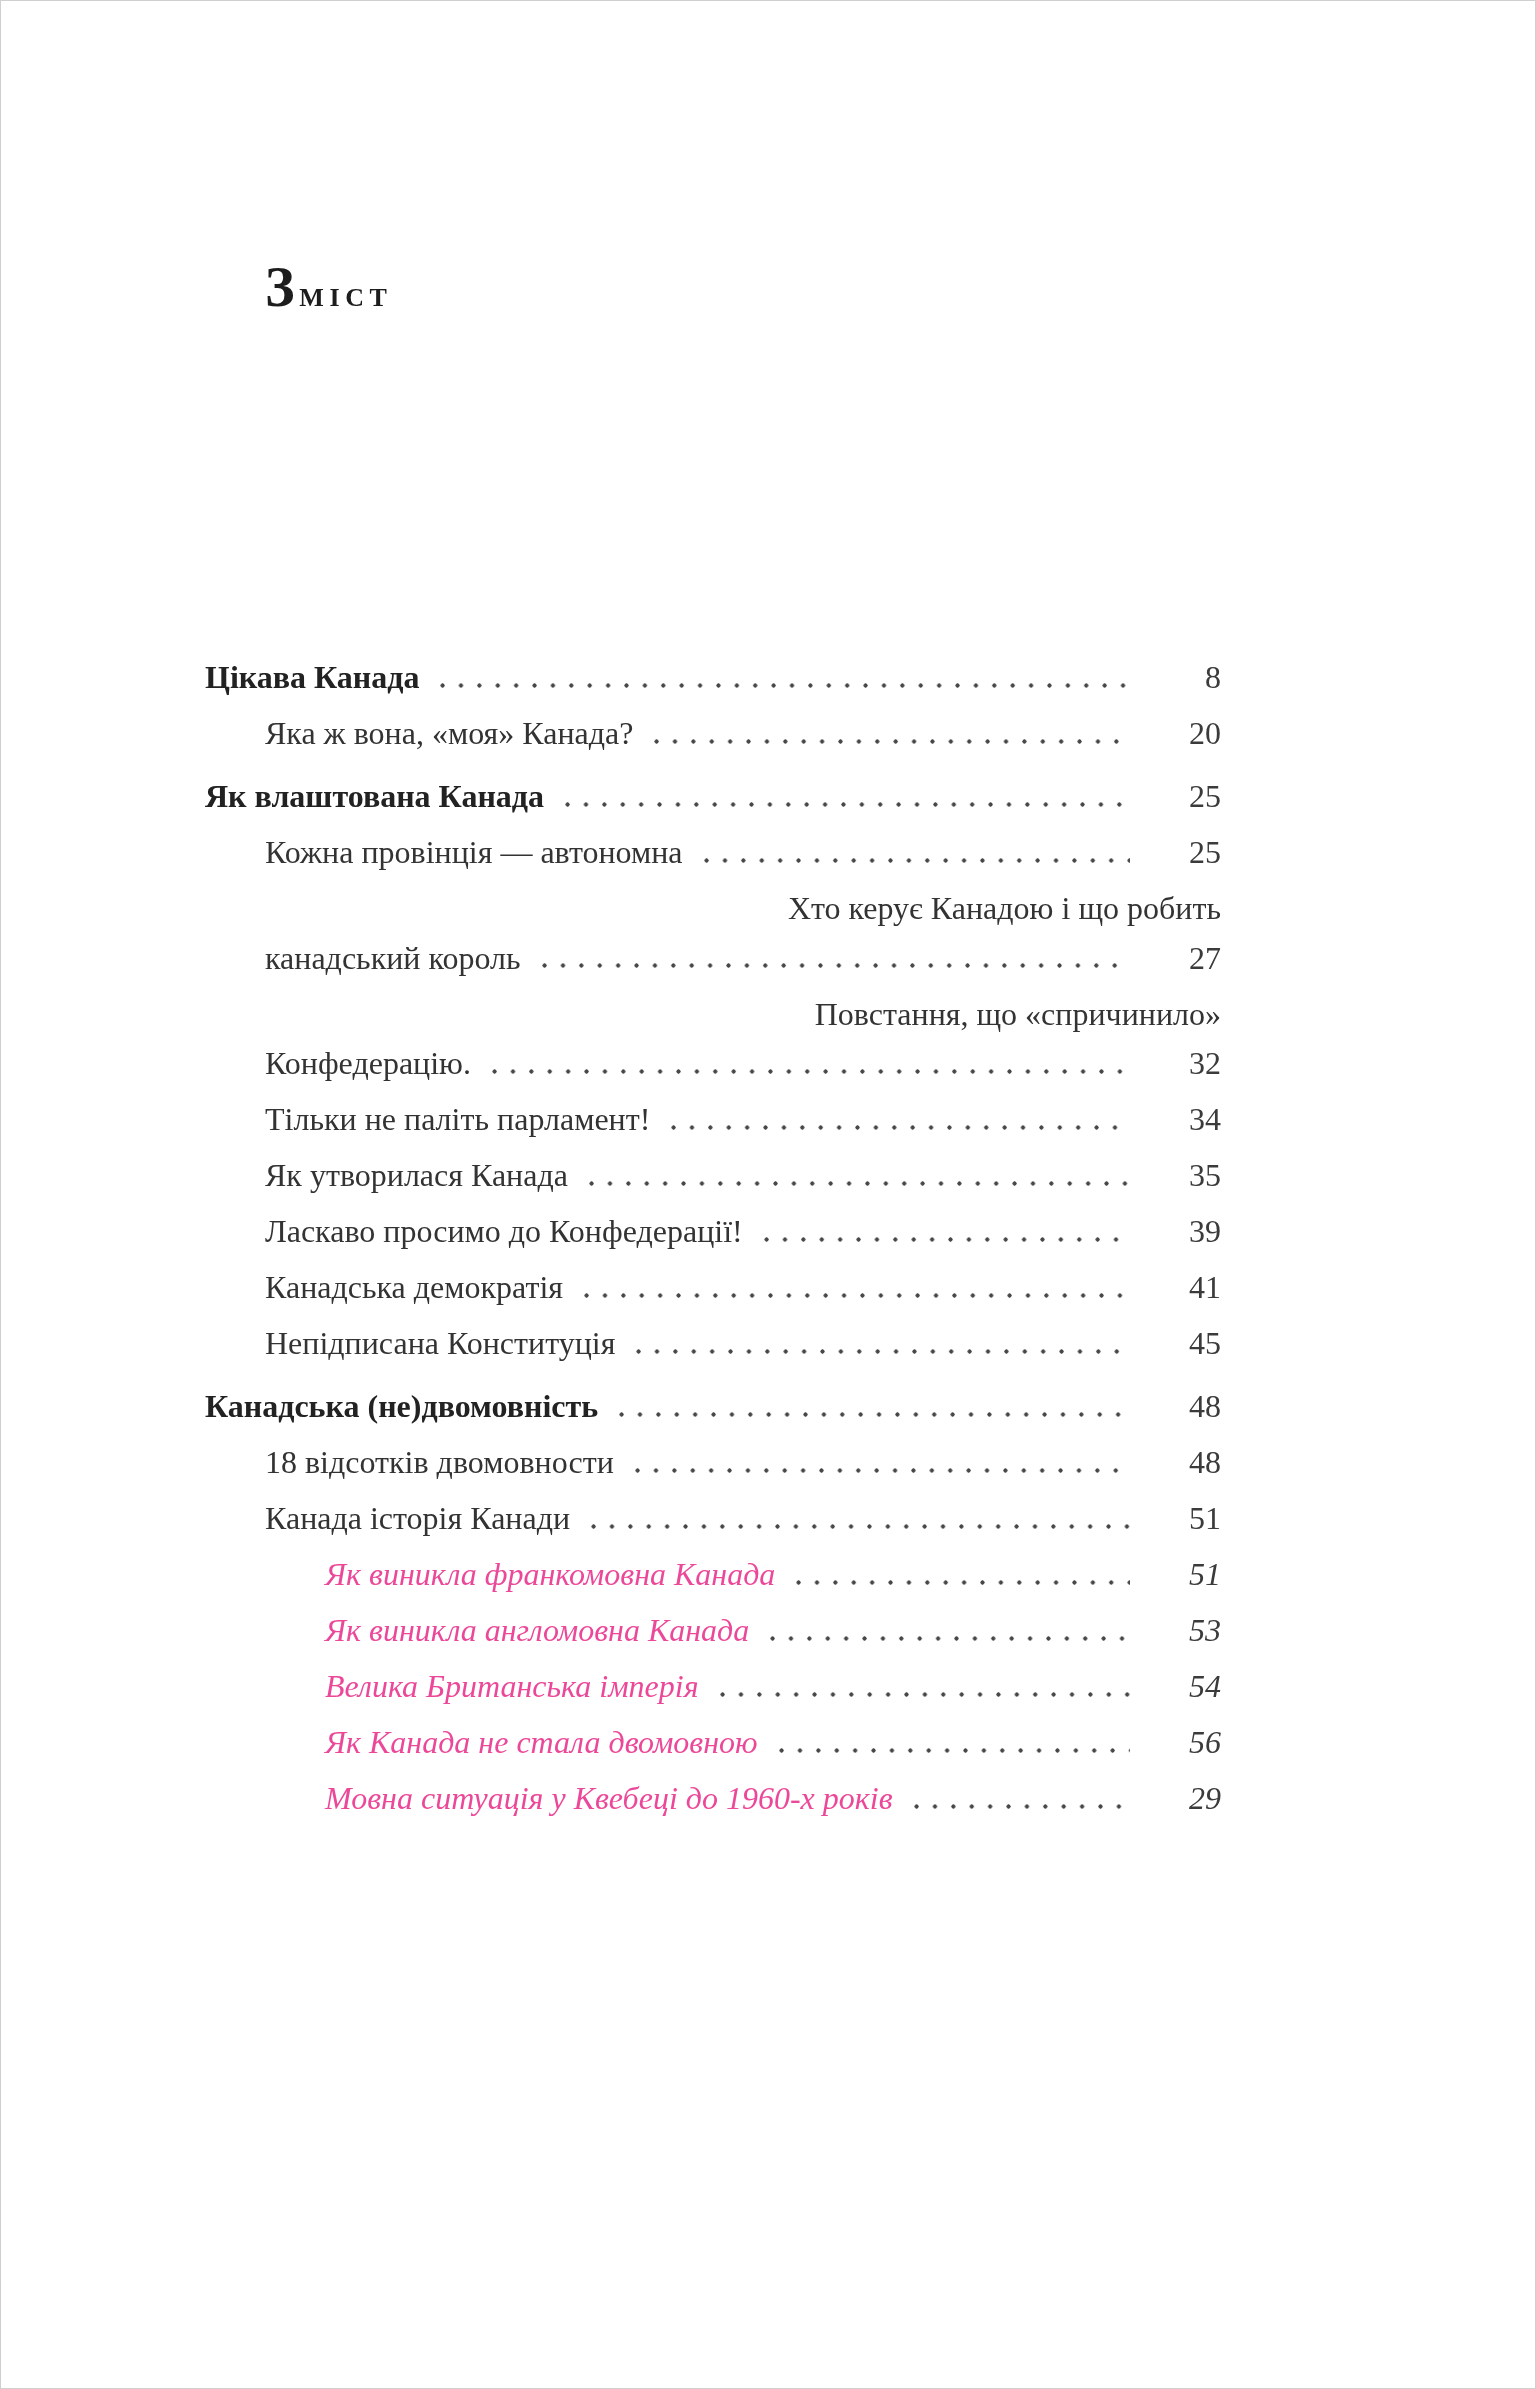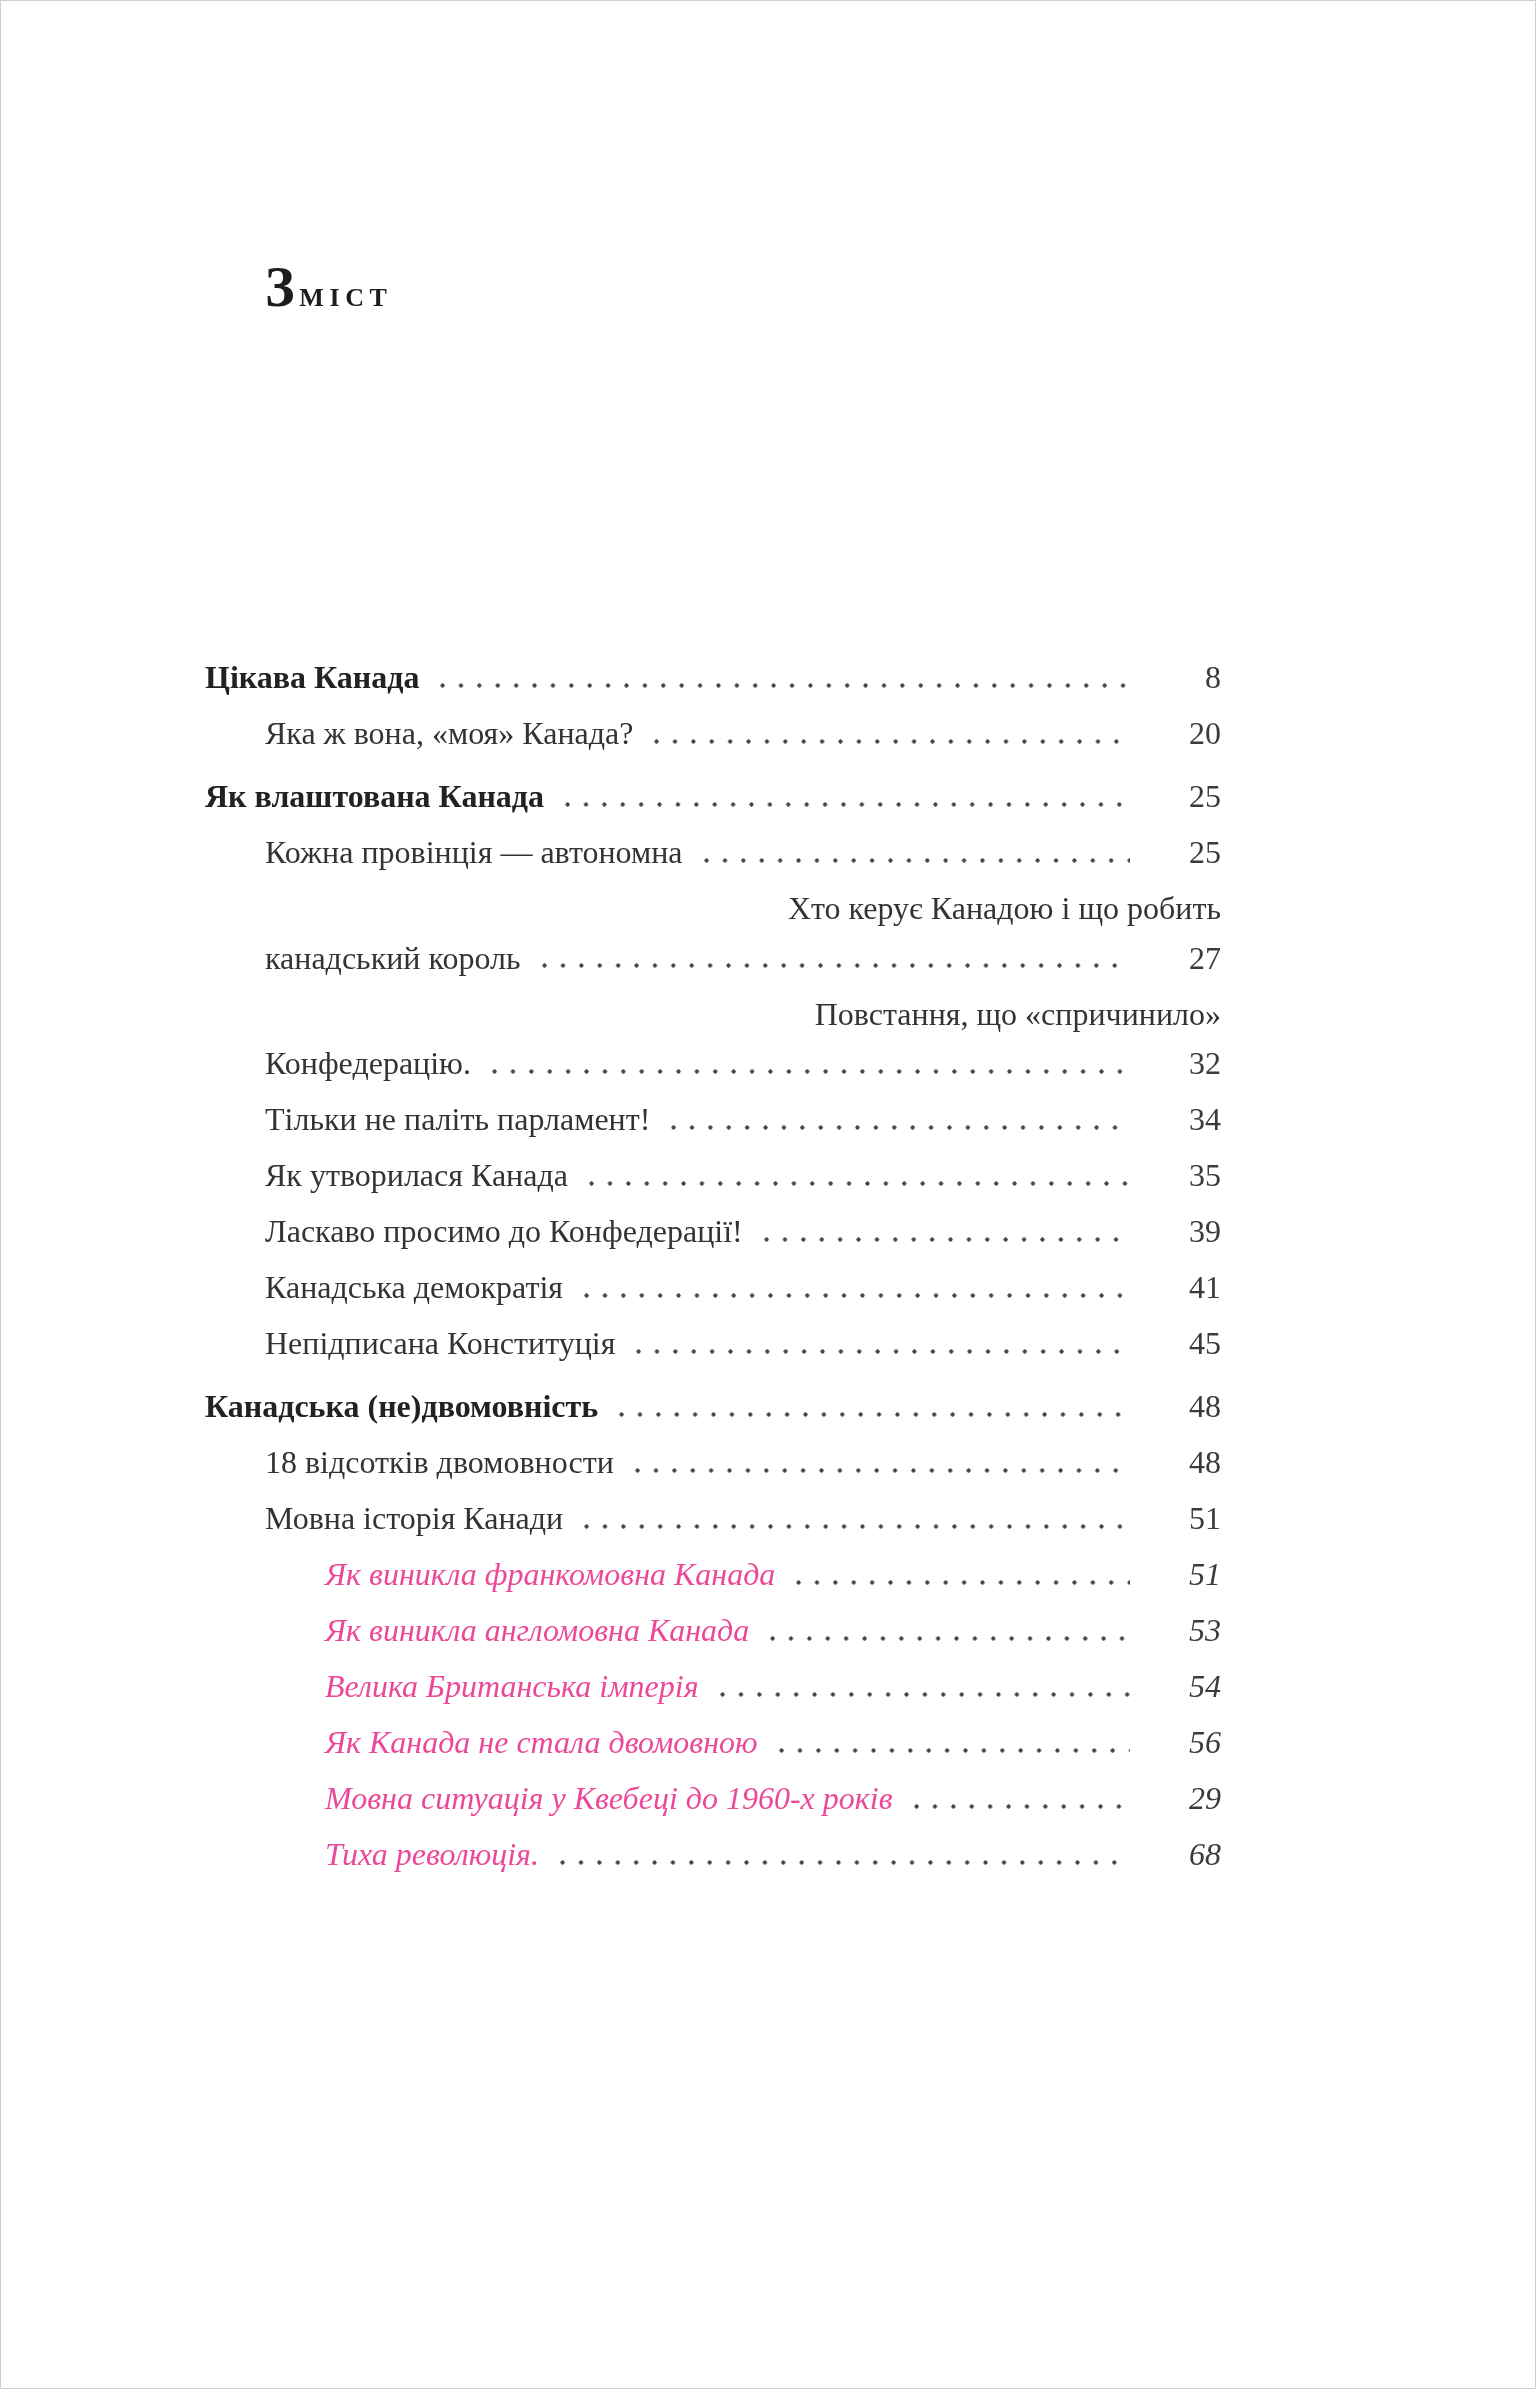--- a/index.html
+++ b/index.html
@@ -138,21 +138,21 @@
         <span class="label">Канадська (не)двомовність</span>
         <span class="dots"></span>
         <span class="pagenum">48</span>
       </div>
       <div class="row lvl1">
         <span class="label">18 відсотків двомовности</span>
         <span class="dots"></span>
         <span class="pagenum">48</span>
       </div>
       <div class="row lvl1">
-        <span class="label">Мовна історія Канади</span>
+        <span class="label">Канада історія Канади</span>
         <span class="dots"></span>
         <span class="pagenum">51</span>
       </div>
       <div class="row lvl2">
         <span class="label">Як виникла франкомовна Канада</span>
         <span class="dots"></span>
         <span class="pagenum">51</span>
       </div>
       <div class="row lvl2">
         <span class="label">Як виникла англомовна Канада</span>
@@ -167,20 +167,15 @@
       <div class="row lvl2">
         <span class="label">Як Канада не стала двомовною</span>
         <span class="dots"></span>
         <span class="pagenum">56</span>
       </div>
       <div class="row lvl2">
         <span class="label">Мовна ситуація у Квебеці до 1960-х років</span>
         <span class="dots"></span>
         <span class="pagenum">29</span>
       </div>
-      <div class="row lvl2">
-        <span class="label">Тиха революція.</span>
-        <span class="dots"></span>
-        <span class="pagenum">68</span>
-      </div>
     </div>
 </div>
 
 
 </body></html>

